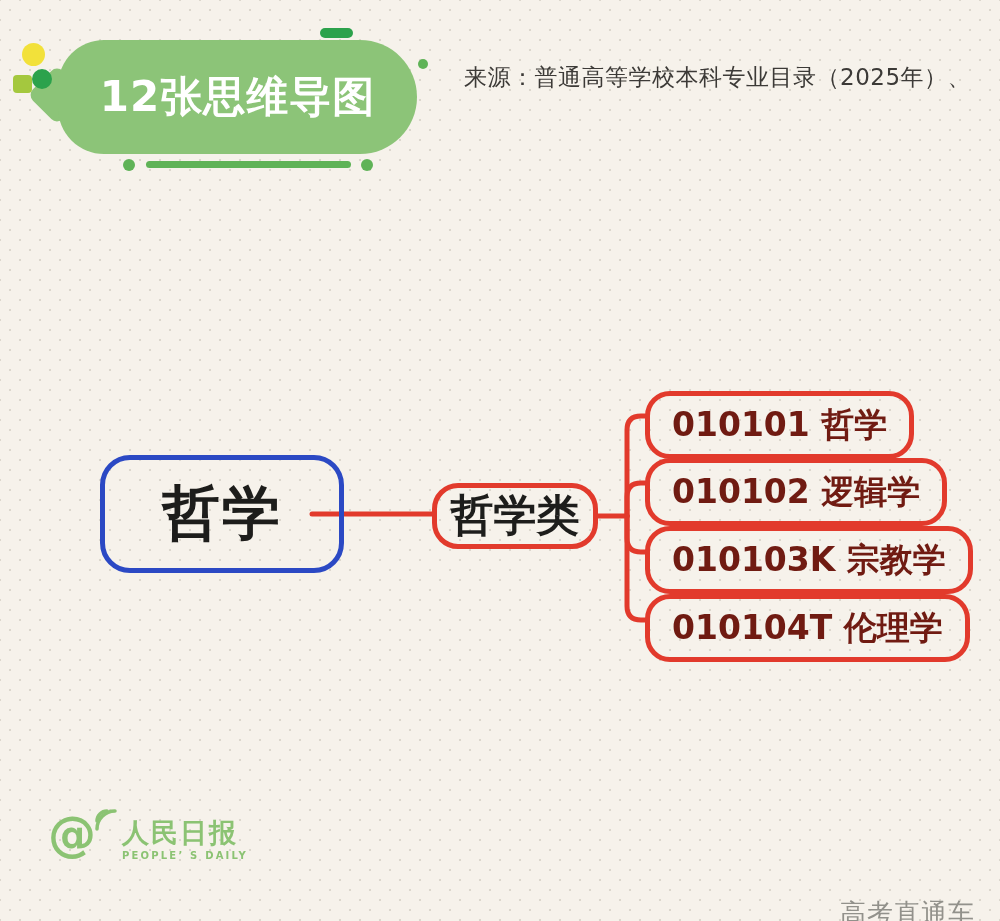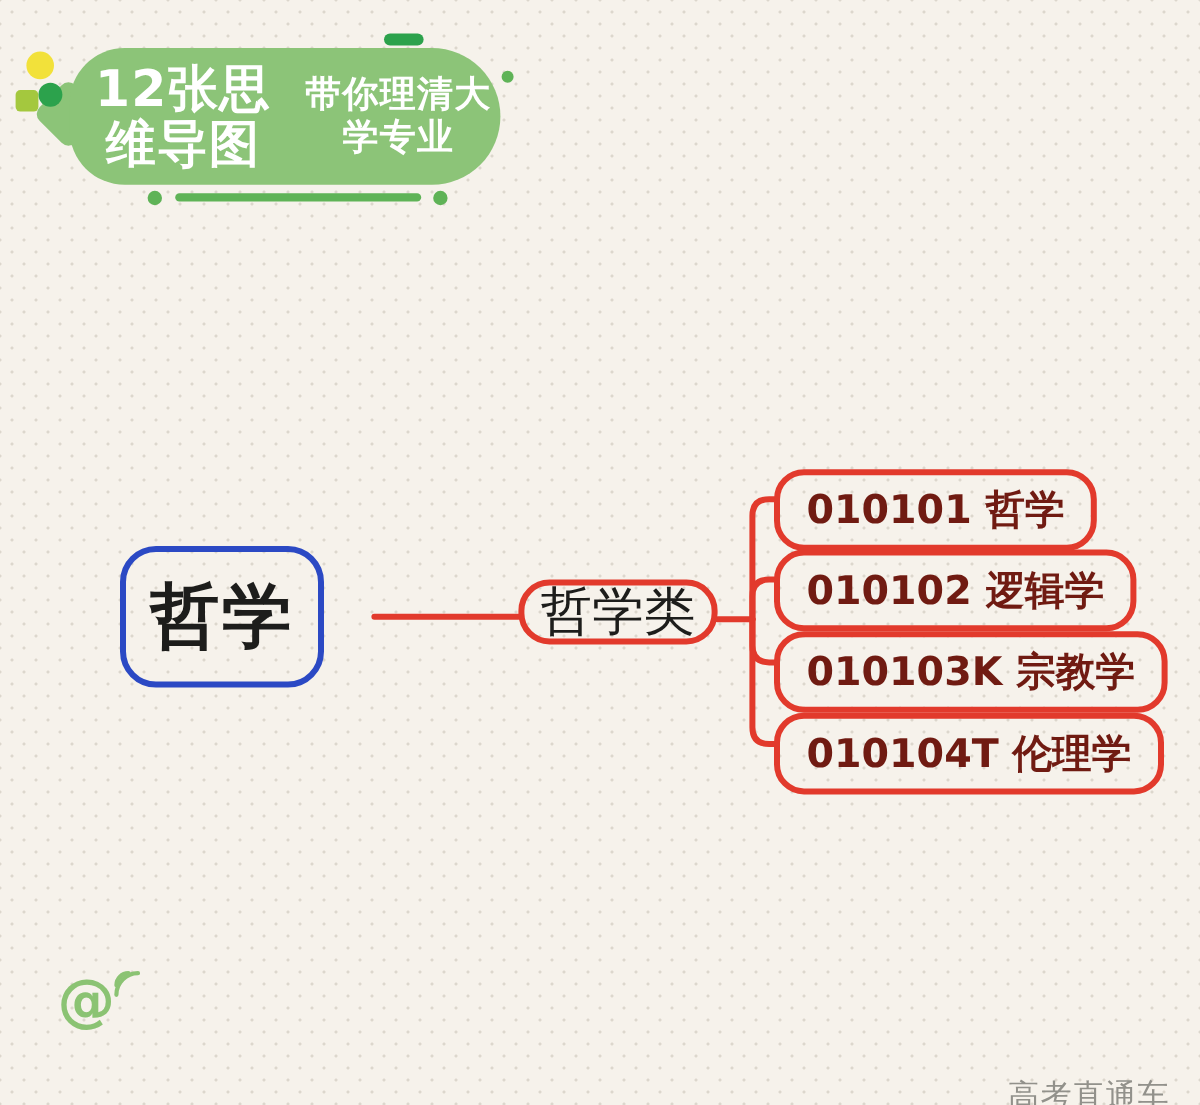--- a/index.html
+++ b/index.html
@@ -46,28 +46,28 @@
   
   .source{
     position:absolute;left:464px;top:60px;width:520px;
     color:var(--source-text);font-size:23px;line-height:35px;letter-spacing:0.5px;
   }
   
   .connectors{position:absolute;left:0;top:0;width:1000px;height:921px;pointer-events:none;}
   .connectors path{fill:none;stroke:var(--red);stroke-width:5;stroke-linecap:round;stroke-linejoin:round;}
   .node{position:absolute;display:flex;align-items:center;background:transparent;}
   .node-root{
-    left:100px;top:455px;width:170px;height:118px;justify-content:center;
+    left:100px;top:455px;width:244px;height:118px;justify-content:center;
     border:5px solid var(--blue);border-radius:30px;
     font-size:58px;font-weight:bold;color:var(--ink);letter-spacing:2px;
   }
   .node-category{
-    left:432px;top:483px;width:166px;height:54px;justify-content:center;
+    left:432px;top:483px;width:166px;height:66px;justify-content:center;
     border:5px solid var(--red);border-radius:26px;
-    font-size:43px;font-weight:normal;color:var(--ink);
+    font-size:43px;font-weight:bold;color:var(--ink);
   }
   .node-child{
     left:645px;height:68px;padding:0 22px;
     border:5px solid var(--red);border-radius:25px;
     font-size:33px;font-weight:bold;color:var(--maroon);white-space:nowrap;
   }
   .child-0{top:391px;}
   .child-1{top:458px;}
   .child-2{top:526px;}
   .child-3{top:594px;}
@@ -83,32 +83,32 @@
     position:absolute;right:25px;top:896px;
     font-size:26px;color:var(--watermark-gray);letter-spacing:1px;
   }
 </style>
 </head>
 <body>
 
 <div class="banner-tail"></div>
 <div class="banner">
   <div class="l1">12张思维导图</div>
-  <div class="l2">带你理清大学专业</div>
 </div>
 <div class="deco yellow-circle"></div>
 <div class="deco green-circle"></div>
 <div class="deco lime-square"></div>
 <div class="deco green-pill"></div>
 <div class="deco green-dot-right"></div>
 <div class="deco underline"></div>
 <div class="deco underline-dot-left"></div>
 <div class="deco underline-dot-right"></div>
 
 <div class="source">
+  <div>来源：普通高等学校本科专业目录（2025年）、</div>
 </div>
 
 <svg class="connectors" viewBox="0 0 1000 921" xmlns="http://www.w3.org/2000/svg">
   <path d="M312 514 L432 514"></path>
   <path d="M598 516 L627 516"></path>
   <path d="M627 516 L627 430 Q627 416 641 416 L645 416"></path>
   <path d="M627 516 L627 497 Q627 483 641 483 L645 483"></path>
   <path d="M627 516 L627 538 Q627 552 641 552 L645 552"></path>
   <path d="M627 516 L627 606 Q627 620 641 620 L645 620"></path>
 </svg>
@@ -119,14 +119,18 @@
 <div class="node node-child child-1">010102 逻辑学</div>
 <div class="node node-child child-2">010103K 宗教学</div>
 <div class="node node-child child-3">010104T 伦理学</div>
 
 <div class="logo">
   <span class="at">@</span>
   <svg class="waves" width="24" height="24" viewBox="0 0 24 24">
     <path d="M3 13 A 10 10 0 0 1 13 3"></path>
     <path d="M3 21 A 18 18 0 0 1 21 3"></path>
   </svg>
+  <span class="txt">
+    <span class="cjk">人民日报</span>
+    <span class="latin">PEOPLE’ S DAILY</span>
+  </span>
 </div>
 <div class="watermark">高考直通车</div>
 
 </body></html>

